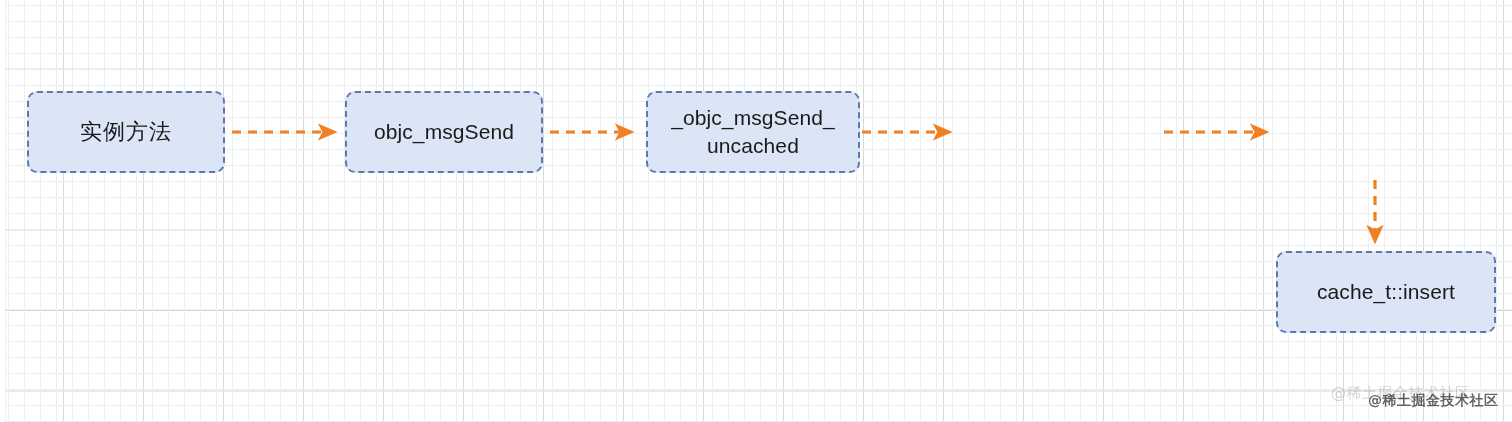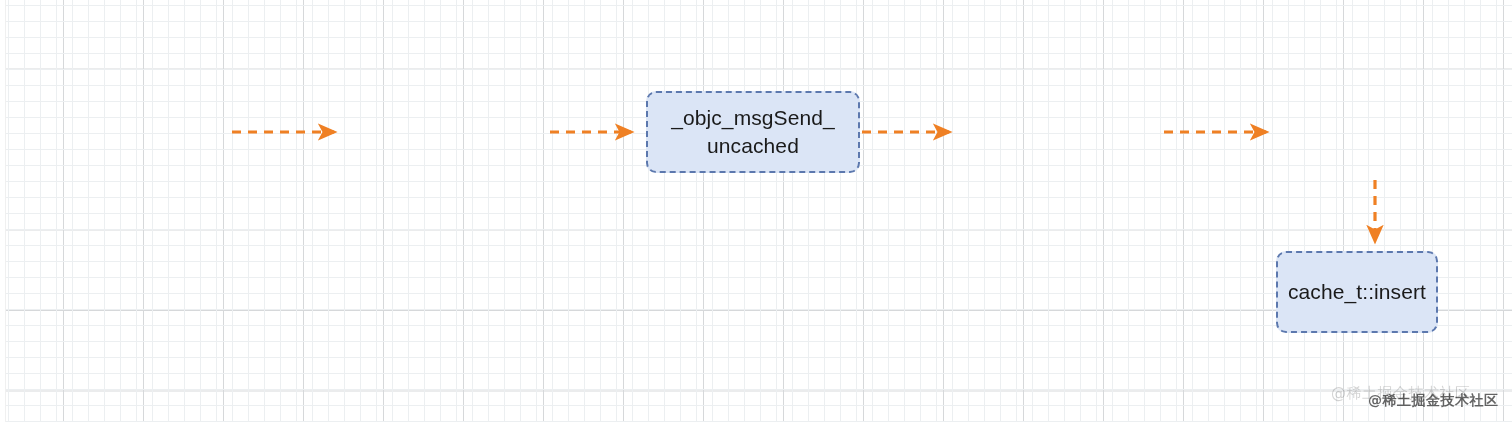--- a/index.html
+++ b/index.html
@@ -104,20 +104,22 @@
     </defs>
     <g stroke="#ef8024" stroke-width="3.2" stroke-dasharray="9 7" fill="none" marker-end="url(#arrow)">
       <line x1="232" y1="132" x2="334" y2="132"></line>
       <line x1="550" y1="132" x2="631" y2="132"></line>
       <line x1="846" y1="132" x2="949" y2="132"></line>
       <line x1="1164" y1="132" x2="1266" y2="132"></line>
       <line x1="1375" y1="180" x2="1375" y2="241"></line>
     </g>
   </svg>
 
+  <div class="node cjk" style="left: 27px; top: 91px; width: 198px; height: 82px;">实例方法</div>
+  <div class="node" style="left: 345px; top: 91px; width: 198px; height: 82px;">objc_msgSend</div>
   <div class="node" style="left: 646px; top: 91px; width: 214px; height: 82px;">_objc_msgSend_
 uncached</div>
-  <div class="node" style="left: 1276px; top: 251px; width: 162px; height: 82px;">cache_t::insert</div>
+  <div class="node" style="left: 1276px; top: 251px; width: 220px; height: 82px;">cache_t::insert</div>
 
   <div class="watermark wm1">@稀土掘金技术社区</div>
   <div class="watermark wm2">@稀土掘金技术社区</div>
 
 </div>
 
 </body></html>

